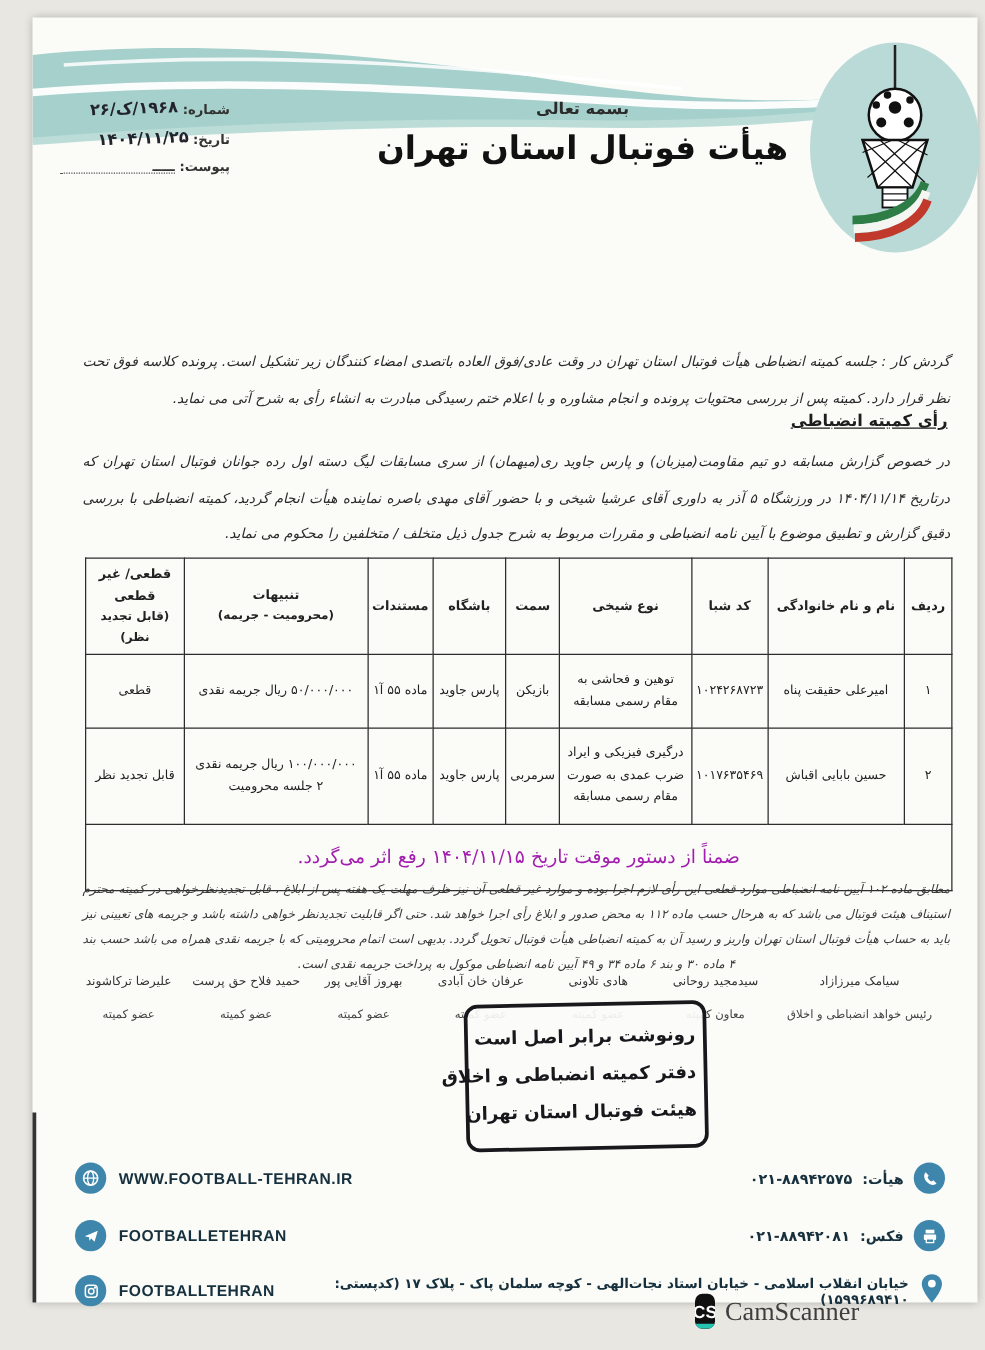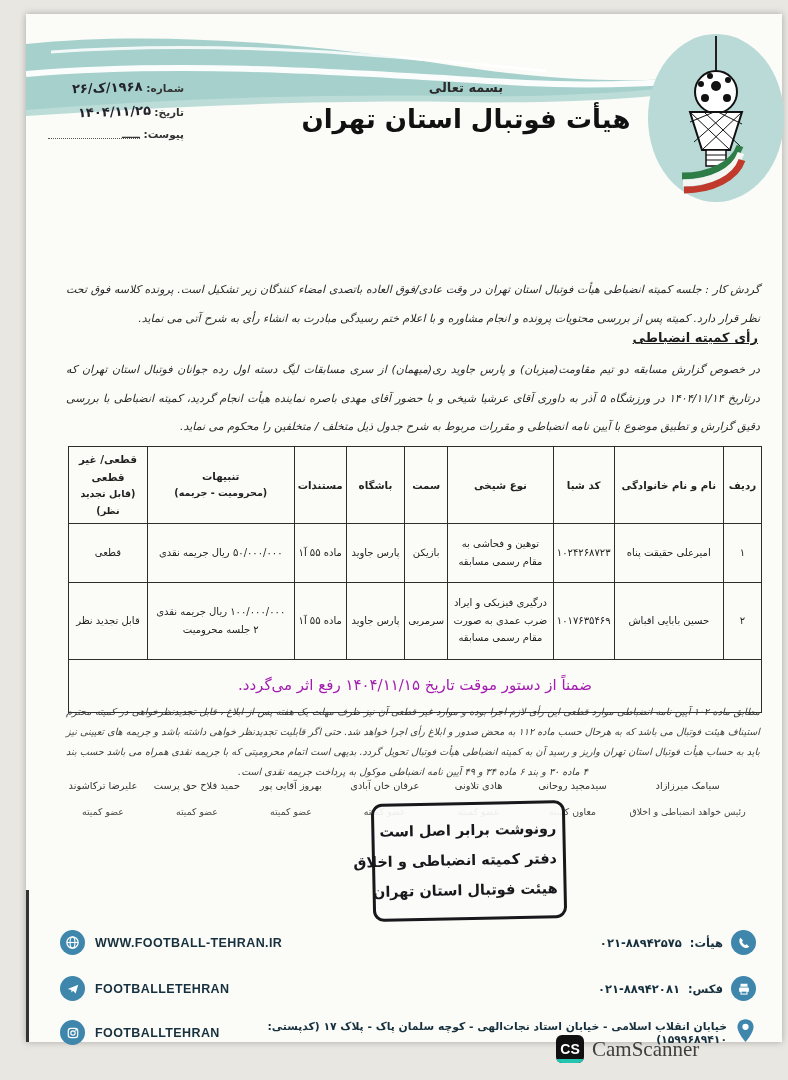--- a/index.html
+++ b/index.html
@@ -53,21 +53,21 @@
     font-weight:bold;font-size:12.5px;letter-spacing:.4px;color:#16303d;}
   .contact{display:flex;direction:rtl;align-items:center;gap:8px;font-size:11.5px;font-weight:bold;color:#16303d;}
   .icon-circle{width:25px;height:25px;border-radius:50%;background:#3e86ab;display:flex;
     align-items:center;justify-content:center;flex:0 0 25px;}
   .num-ltr{direction:ltr;unicode-bidi:isolate;}
   #addr-text{font-size:10.8px;}
   
   #edge-line{position:absolute;left:0px;top:876px;width:3px;height:152px;background:#1d1d1d;opacity:.9;}
   
   #cam{position:absolute;left:556px;top:1035px;display:flex;align-items:center;gap:8px;direction:ltr;}
-  #cs-badge{position:relative;width:28px;height:28px;background:#101010;border-radius:6px;display:flex;
+  #cs-badge{position:relative;width:16px;height:28px;background:#101010;border-radius:6px;display:flex;
     align-items:center;justify-content:center;font-family:"Liberation Sans",sans-serif;font-weight:bold;
     font-size:14px;color:#fff;overflow:hidden;}
   #cs-badge .bar{position:absolute;bottom:0;left:0;right:0;height:4px;background:#25c4b0;}
   #cam-name{font-family:"Liberation Serif","DejaVu Serif",serif;font-size:21px;color:#3e3e3e;}
 </style>
 </head>
 <body>
 
 <div id="canvas">
   <div id="page">

